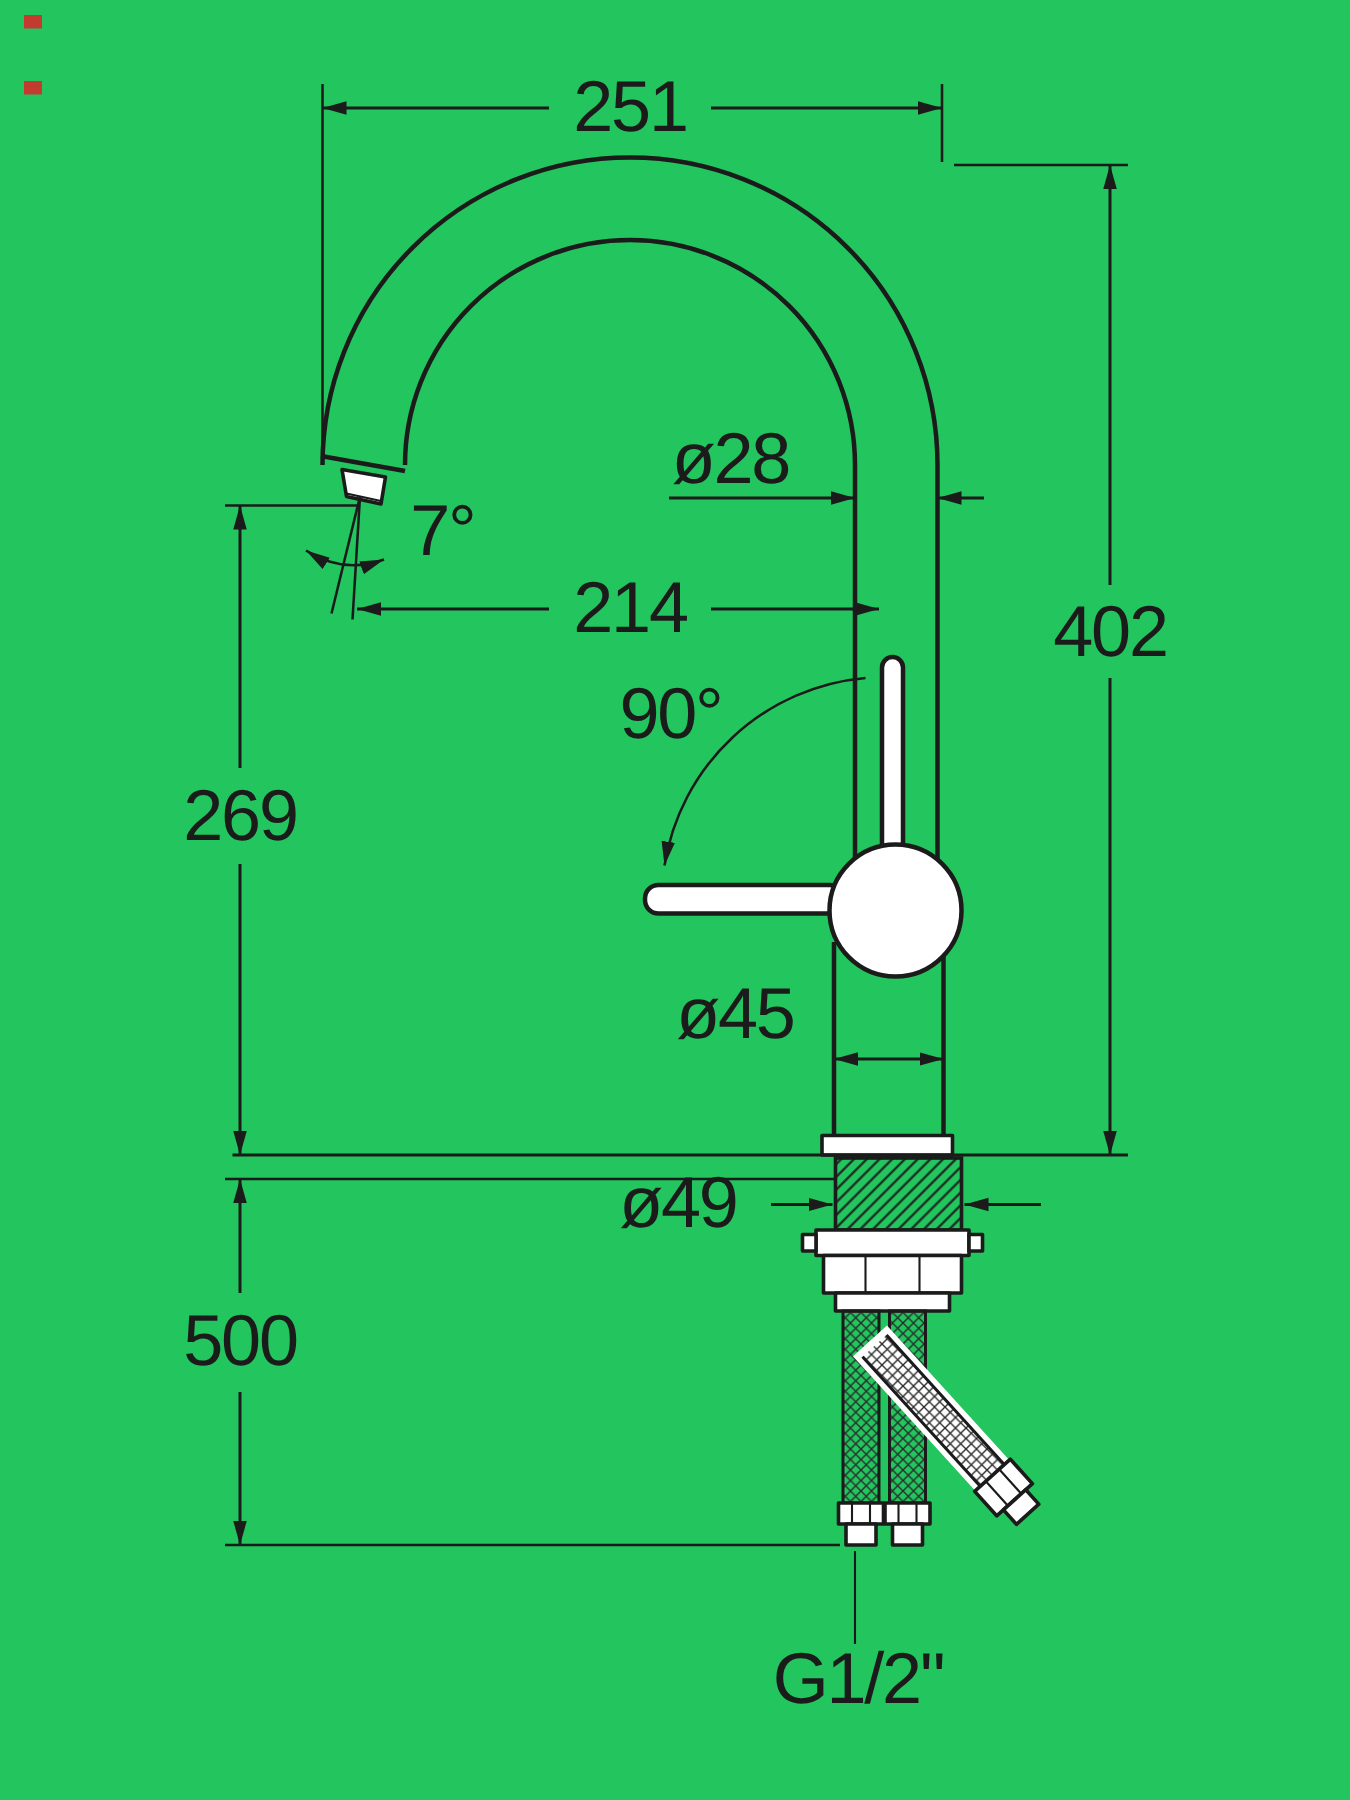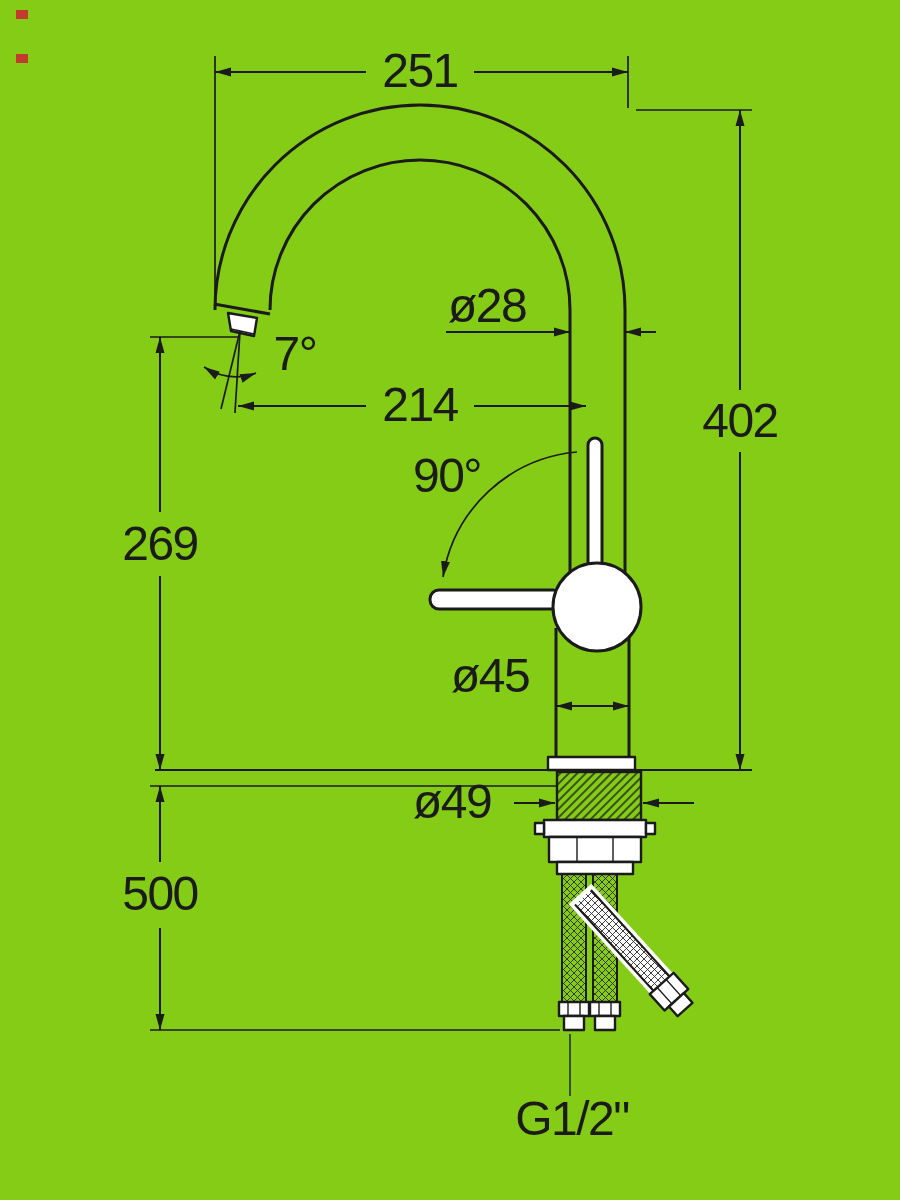--- a/index.html
+++ b/index.html
@@ -1,16 +1,16 @@
 <!DOCTYPE html>
 <html><head>
 <meta charset="utf-8">
 <style>
   html,body{margin:0;padding:0;background:#ffffff;}
-  .page{position:relative;width:900px;height:1200px;background:#84cc16;overflow:hidden;}
+  .page{position:relative;width:900px;height:1200px;background:#22c55e;overflow:hidden;}
   svg{display:block;}
   .ol   {stroke:#1b1b1b;stroke-width:3;fill:none;stroke-linejoin:round;}
   .olf  {stroke:#1b1b1b;stroke-width:3;fill:#ffffff;stroke-linejoin:round;}
   .med  {stroke:#1b1b1b;stroke-width:2.4;fill:#ffffff;stroke-linejoin:round;}
   .dim  {stroke:#1b1b1b;stroke-width:2;fill:none;}
   .ext  {stroke:#1b1b1b;stroke-width:1.7;fill:none;}
   .thin {stroke:#1b1b1b;stroke-width:1.4;fill:none;}
   .halo {stroke:#ffffff;stroke-width:9;fill:#ffffff;}
   .dimtext{font:400 48px "Liberation Sans", sans-serif;fill:#1b1b1b;text-anchor:middle;letter-spacing:-1.5px;}
 </style>

